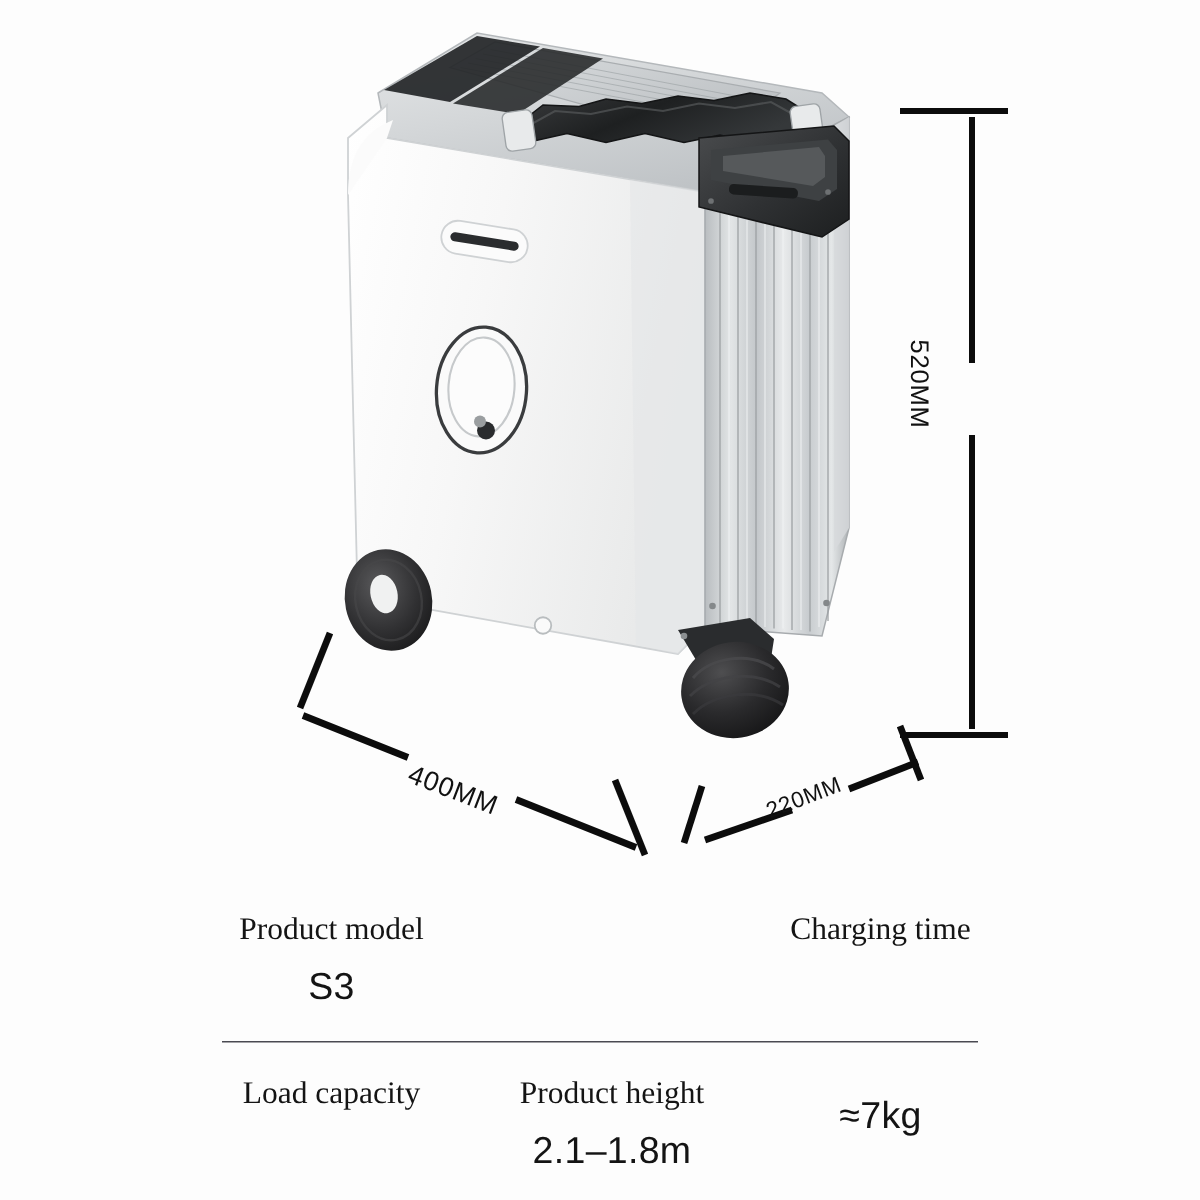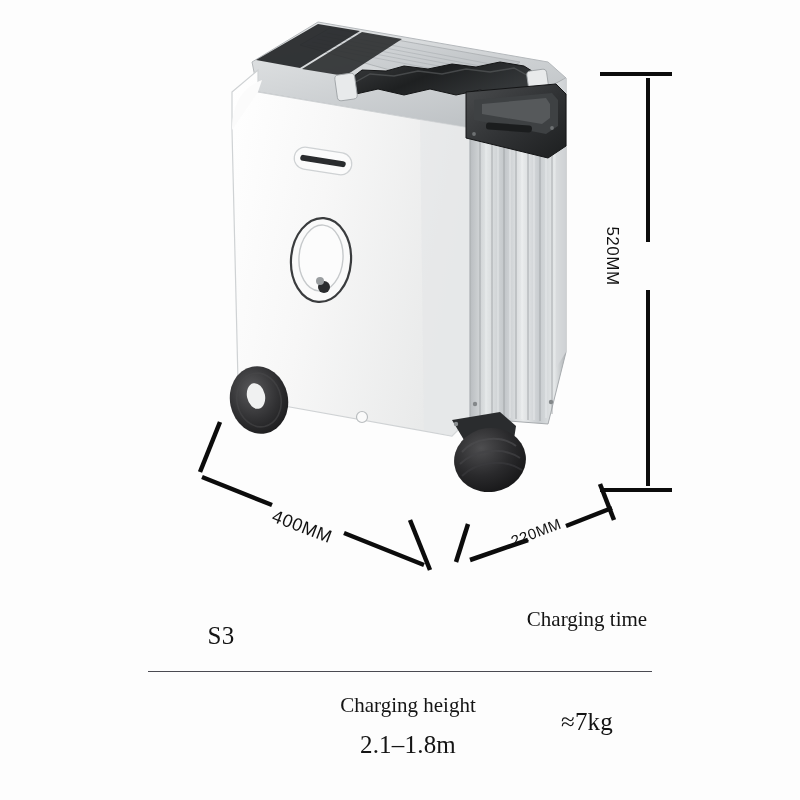--- a/index.html
+++ b/index.html
@@ -73,21 +73,21 @@
   .spec-cell.col-charge  { flex: 0 0 162px; }
 
   .spec-label {
     font-family: "Liberation Serif", serif;
     font-size: 21px;
     color: #141414;
     line-height: 1.1;
     white-space: nowrap;
   }
   .spec-value {
-    font-family: Liberation Serif, serif;
+    font-family: Liberation Sans, sans-serif;
     font-size: 25px;
     color: #141414;
     line-height: 1.1;
     margin-top: 14px;
     letter-spacing: 0.2px;
     white-space: nowrap;
   }
   #spec-divider {
     height: 1px;
     background: #4a4a52;
@@ -278,36 +278,38 @@
   </svg>
 
   <div class="dim-label" id="dim-height-label">520MM</div>
   <div class="dim-label" id="dim-width-label">400MM</div>
   <div class="dim-label" id="dim-depth-label">220MM</div>
 
   <div id="spec-table">
 
     <div class="spec-row" id="spec-row-top">
       <div class="spec-cell col-model">
+        <div class="spec-label">Product model</div>
         <div class="spec-value">S3</div>
       </div>
       <div class="spec-cell col-mileage">
       </div>
       <div class="spec-cell col-charge">
         <div class="spec-label">Charging time</div>
       </div>
     </div>
 
     <div id="spec-divider"></div>
 
     <div class="spec-row" id="spec-row-bottom">
       <div class="spec-cell col-model">
+        <div class="spec-label">Load capacity</div>
       </div>
       <div class="spec-cell col-mileage">
-        <div class="spec-label">Charging height</div>
+        <div class="spec-label">Product height</div>
         <div class="spec-value">2.1–1.8m</div>
       </div>
       <div class="spec-cell col-charge">
         <div class="spec-value">≈7kg</div>
       </div>
     </div>
 
   </div>
 </div>
 

